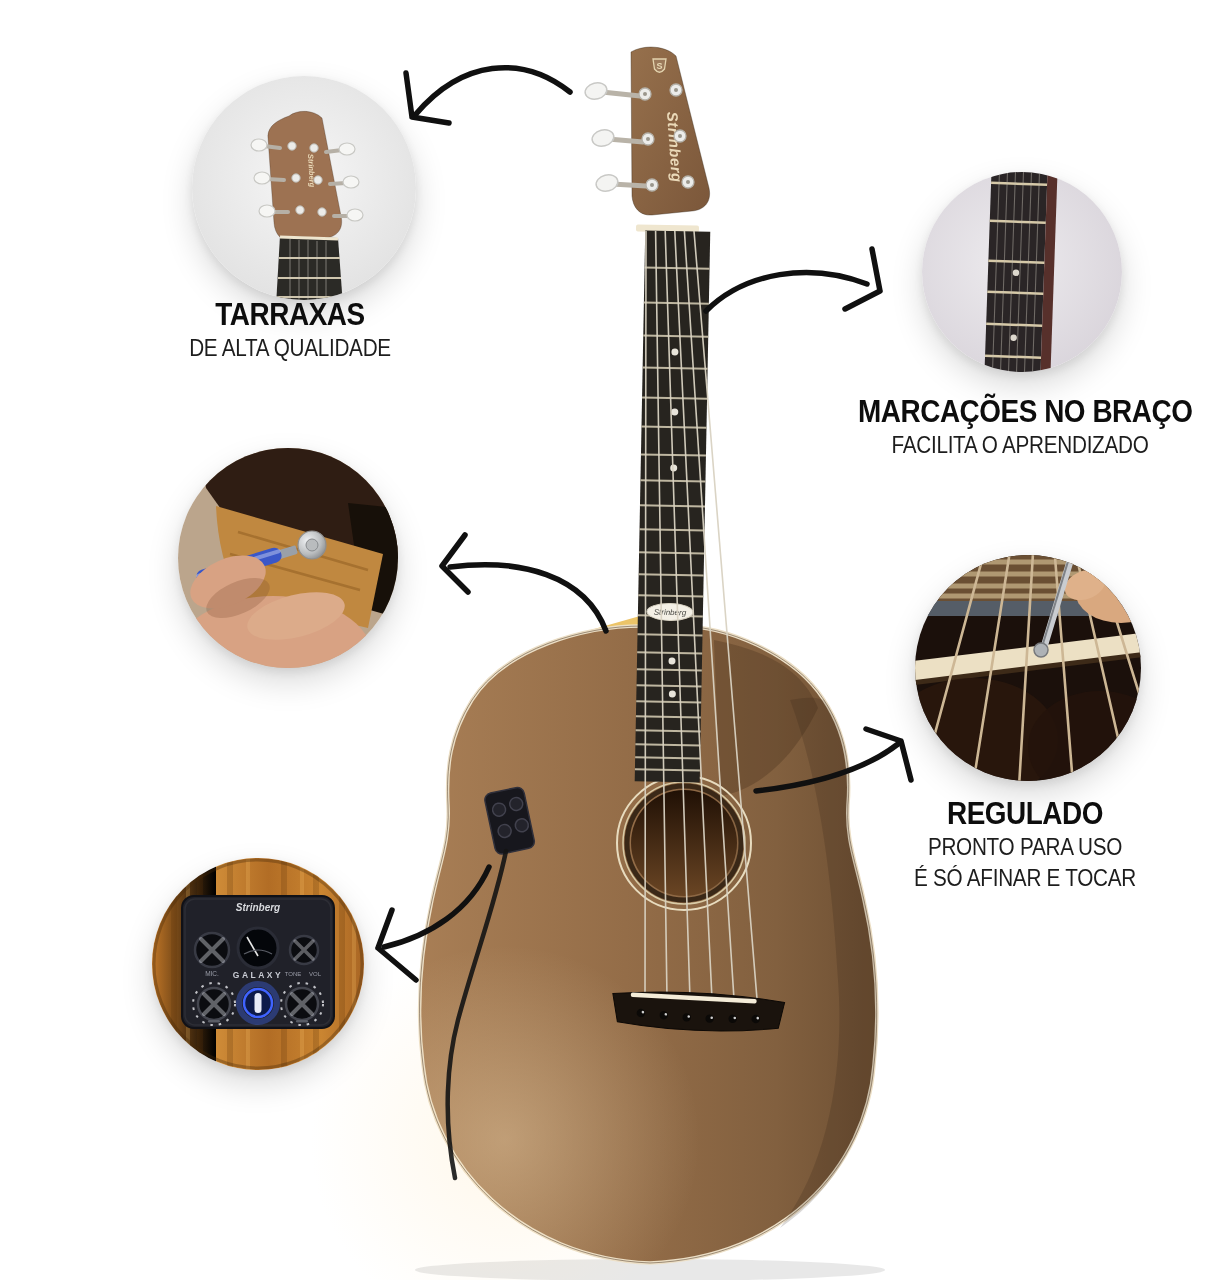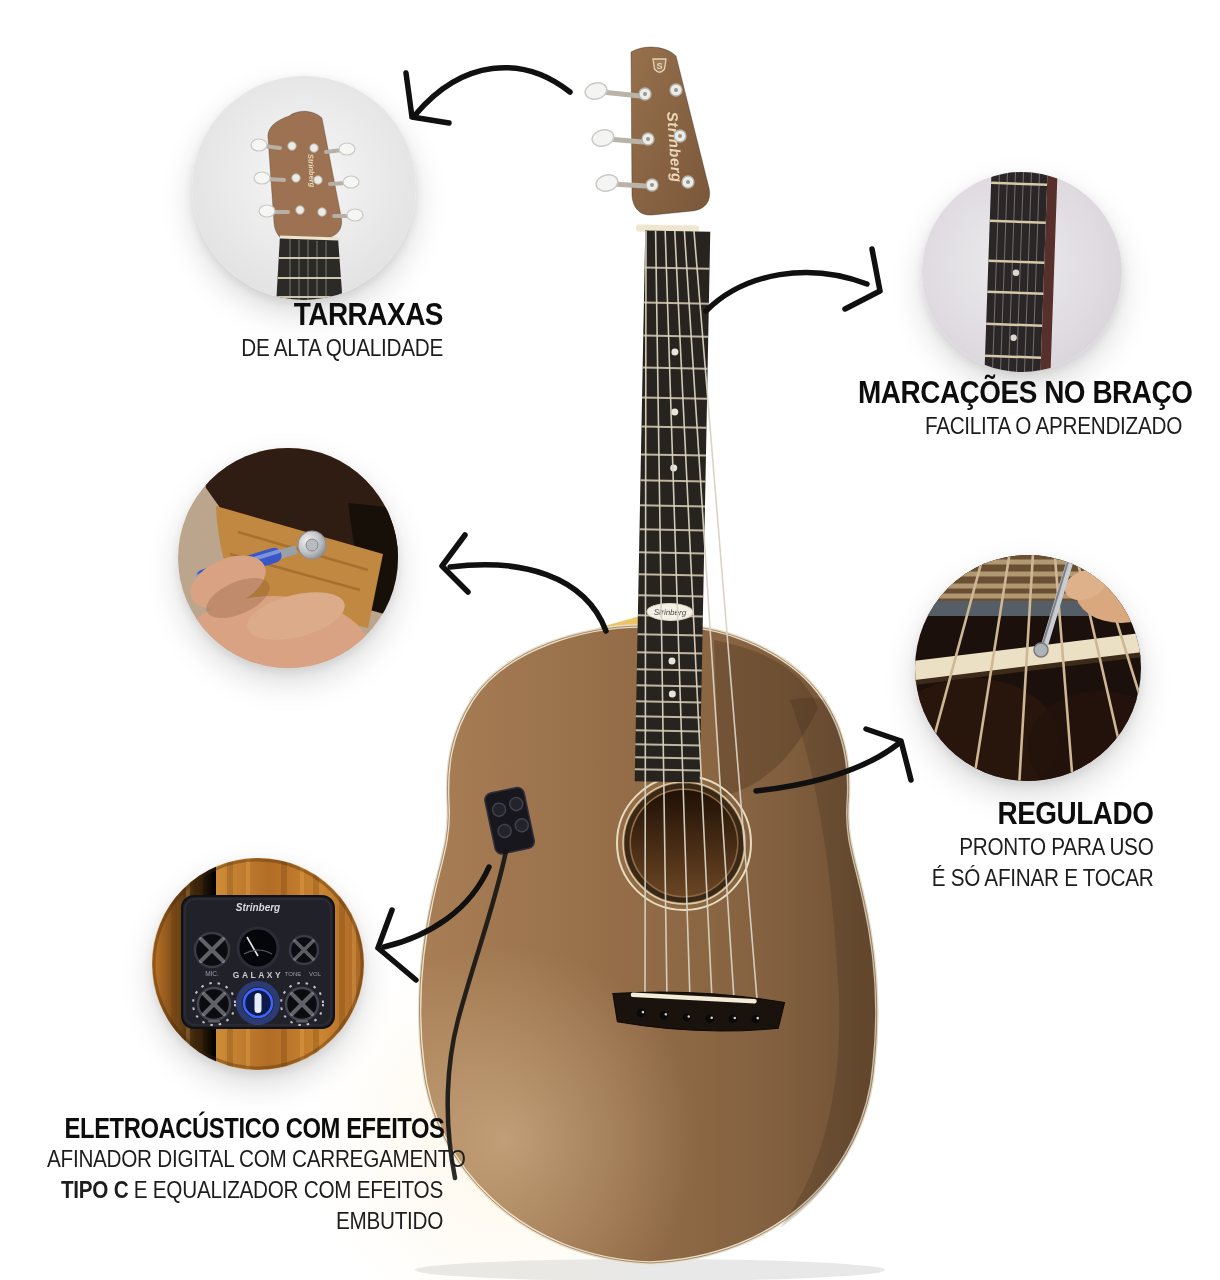--- a/index.html
+++ b/index.html
@@ -7,21 +7,21 @@
     width:1220px;height:1280px;position:relative;overflow:hidden;
     background:#ffffff;font-family:"Liberation Sans",sans-serif;
   }
   .stage{position:absolute;inset:0;}
   svg{display:block;}
   .main-art{position:absolute;left:0;top:0;}
   .circle{
     position:absolute;border-radius:50%;overflow:hidden;
     box-shadow:0 14px 32px rgba(0,0,0,.15),0 4px 10px rgba(0,0,0,.08);
   }
-  .callout-text{position:absolute;text-align:right;}
+  .callout-text{position:absolute;text-align:center;}
   .co-title{
     font-weight:700;font-size:31px;color:#0d0d0d;letter-spacing:-.5px;
     transform:scaleX(.9);transform-origin:center;white-space:nowrap;line-height:1.12;
   }
   .co-title.tight{font-size:29px;transform:scaleX(.82);}
   .co-sub{
     font-weight:400;font-size:23px;color:#1d1d1d;letter-spacing:-.3px;
     transform:scaleX(.9);transform-origin:center;white-space:nowrap;line-height:1.34;
   }
   .co-sub b{font-weight:700;}
@@ -374,32 +374,26 @@
         <rect x="144" y="162" width="12" height="2.4" rx="1.2" fill="#5a5d66"></rect>
       </g>
     </svg>
   </div>
 
   <div class="callout-text" style="left:120px;top:298px;width:340px;">
     <div class="co-title">TARRAXAS</div>
     <div class="co-sub">DE ALTA QUALIDADE</div>
   </div>
 
-  <div class="callout-text" style="left:840px;top:376px;width:360px;">
+  <div class="callout-text" style="left:840px;top:395px;width:360px;">
     <div class="co-title">MARCAÇÕES NO BRAÇO</div>
     <div class="co-sub">FACILITA O APRENDIZADO</div>
   </div>
 
 
-  <div class="callout-text" style="left:840px;top:797px;width:330px;">
+  <div class="callout-text" style="left:860px;top:797px;width:330px;">
     <div class="co-title">REGULADO</div>
     <div class="co-sub">PRONTO PARA USO</div>
     <div class="co-sub">É SÓ AFINAR E TOCAR</div>
   </div>
 
-  <div class="callout-text" style="left:25px;top:1112px;width:440px;">
-    <div class="co-title tight">ELETROACÚSTICO COM EFEITOS</div>
-    <div class="co-sub">AFINADOR DIGITAL COM CARREGAMENTO</div>
-    <div class="co-sub"><b>TIPO C</b><span> E EQUALIZADOR COM EFEITOS</span></div>
-    <div class="co-sub">EMBUTIDO</div>
-  </div>
 
 </div>
 
 </body></html>

